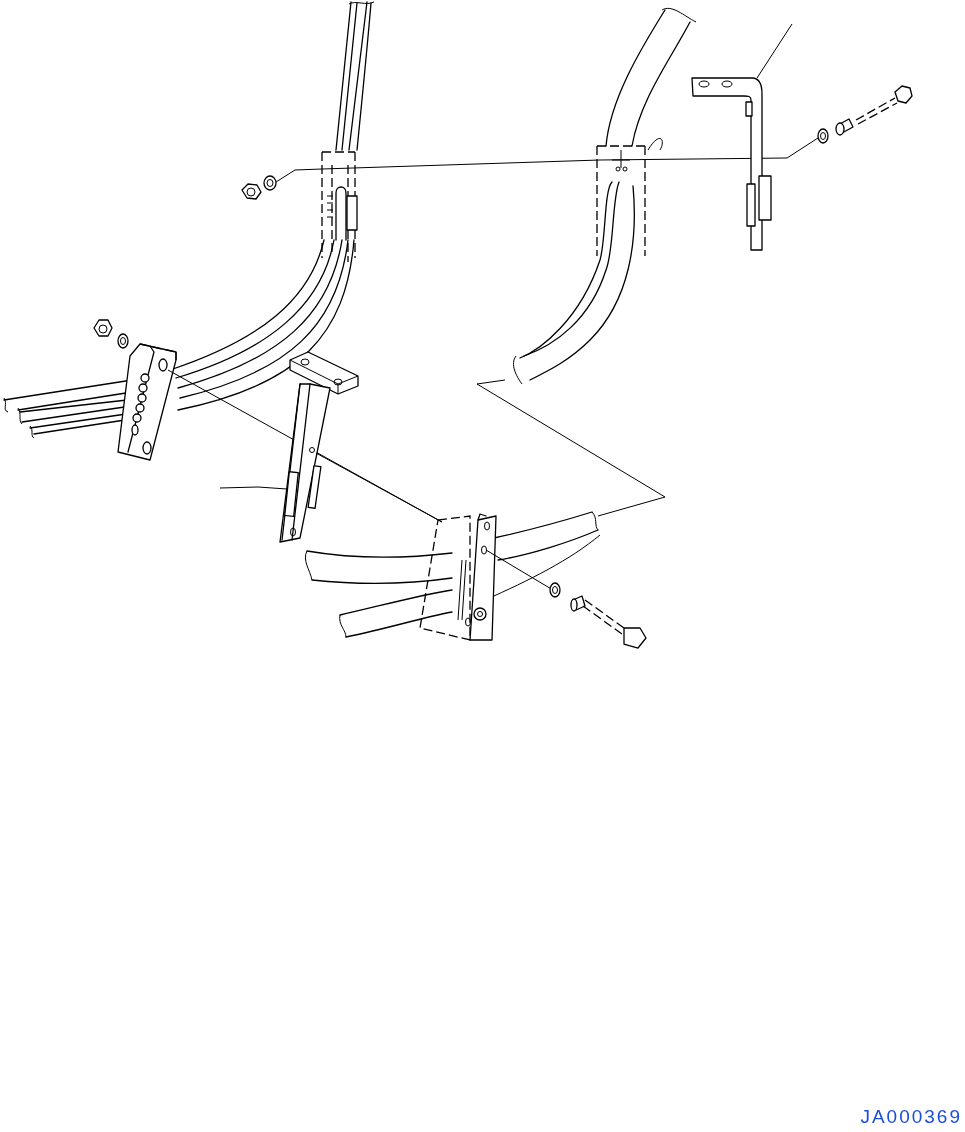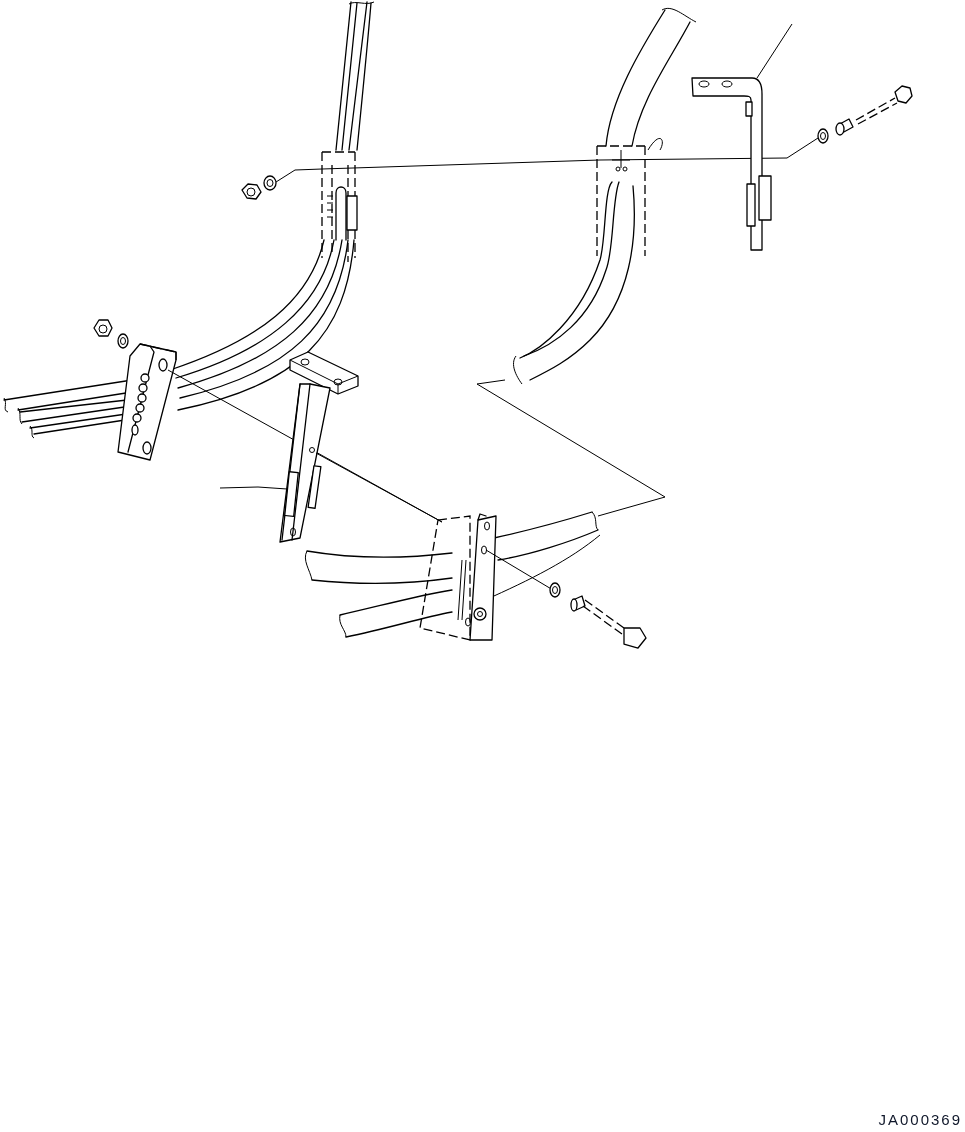--- a/index.html
+++ b/index.html
@@ -6,21 +6,21 @@
   body { width: 965px; height: 1132px; position: relative; overflow: hidden; }
   #diagram { position: absolute; left: 0; top: 0; width: 965px; height: 1132px; }
   #diagram svg { display: block; }
   .ln { fill: none; stroke: #000; stroke-width: 1.3; stroke-linejoin: round; stroke-linecap: round; }
   .thin { fill: none; stroke: #000; stroke-width: 1; }
   .dash { fill: none; stroke: #000; stroke-width: 1.3; stroke-dasharray: 9 4; }
   .wfill { fill: #fff; stroke: #000; stroke-width: 1.3; stroke-linejoin: round; }
   .drawing-number {
     position: absolute; right: 3px; bottom: 4px;
     font-family: "Liberation Sans", "DejaVu Sans", sans-serif;
-    font-size: 15px; letter-spacing: 2px; color: #0f172a;
+    font-size: 19px; letter-spacing: 2px; color: #1d4ed8;
   }
 </style>
 </head>
 <body>
 
 <div id="diagram">
 <svg width="965" height="1132" viewBox="0 0 965 1132" xmlns="http://www.w3.org/2000/svg">
 
   <g>
     <path class="ln" d="M351,2 L336,150"></path>

